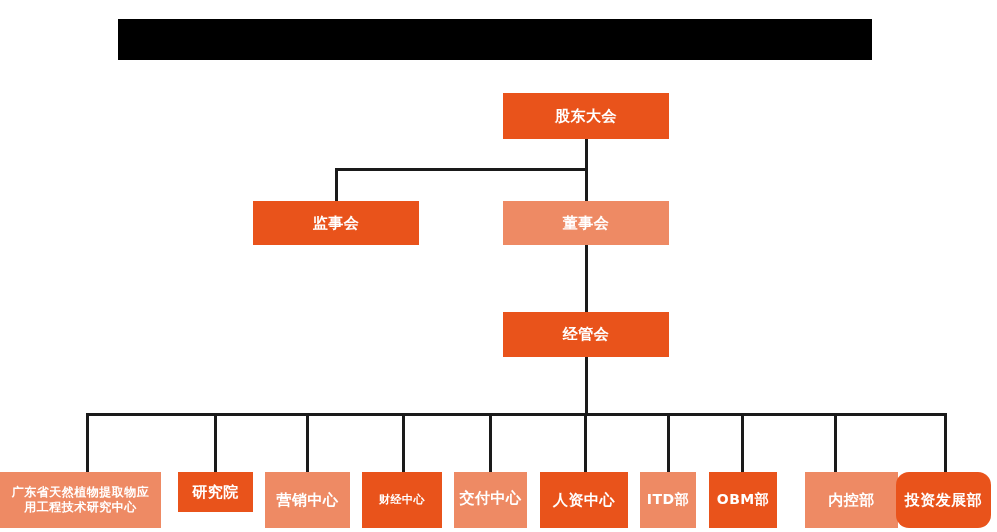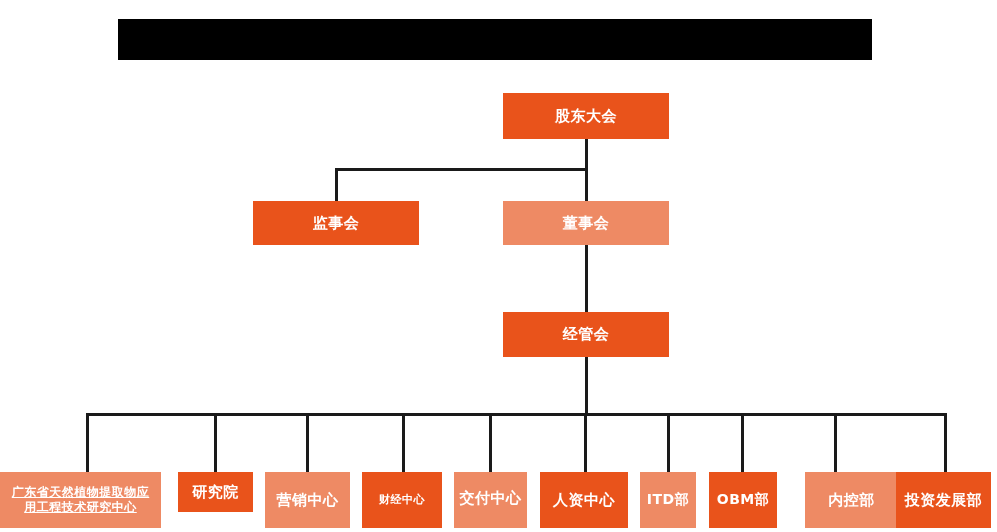--- a/index.html
+++ b/index.html
@@ -98,21 +98,21 @@
   </div>
 
   <div class="node light" style="left:503px; top:201px; width:166px; height:44px; font-size:15px;">
     <span>董事会</span>
   </div>
 
   <div class="node dark" style="left:503px; top:312px; width:166px; height:45px; font-size:15px;">
     <span>经管会</span>
   </div>
 
-  <div class="node light" style="left:0px; top:472px; width:161px; height:56px; font-size:12px; flex-direction:column;text-decoration:underline;">
+  <div class="node light" style="left:0px; top:472px; width:161px; height:56px; font-size:12px; flex-direction:column;">
     <span>广东省天然植物提取物应</span>
     <span>用工程技术研究中心</span>
   </div>
 
   <div class="node dark" style="left:178px; top:472px; width:75px; height:40px; font-size:15px;">
     <span>研究院</span>
   </div>
 
   <div class="node light" style="left:265px; top:472px; width:85px; height:56px; font-size:15px;">
     <span>营销中心</span>
@@ -135,17 +135,17 @@
   </div>
 
   <div class="node dark" style="left:709px; top:472px; width:68px; height:56px; font-size:14px;justify-content:center;">
     <span>OBM部</span>
   </div>
 
   <div class="node light" style="left:789px; top:472px; width:93px; height:56px; font-size:15px;margin-left:16px;">
     <span>内控部</span>
   </div>
 
-  <div class="node dark" style="left:896px; top:472px; width:95px; height:56px; font-size:15px;">
+  <div class="node dark" style="left:896px; top:472px; width:95px; height:56px; font-size:15px;border-radius:13px;">
     <span>投资发展部</span>
   </div>
 
 </div>
 
 </body></html>

